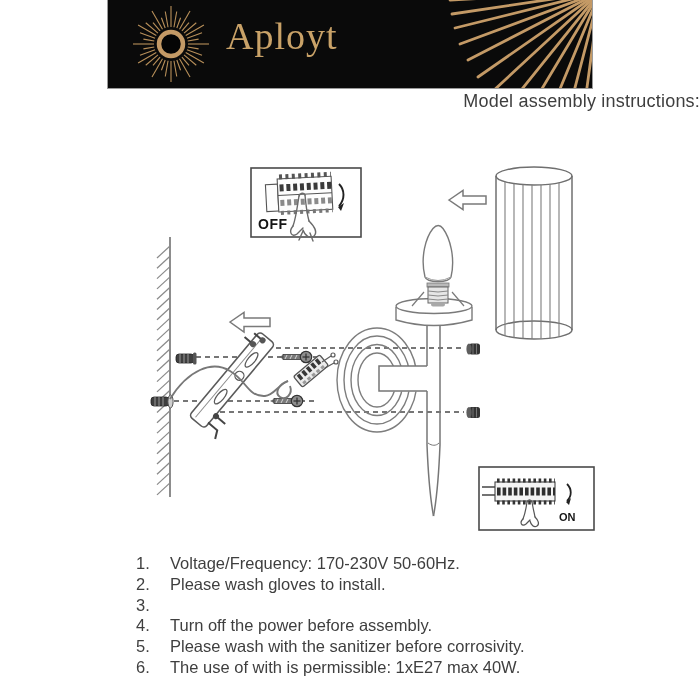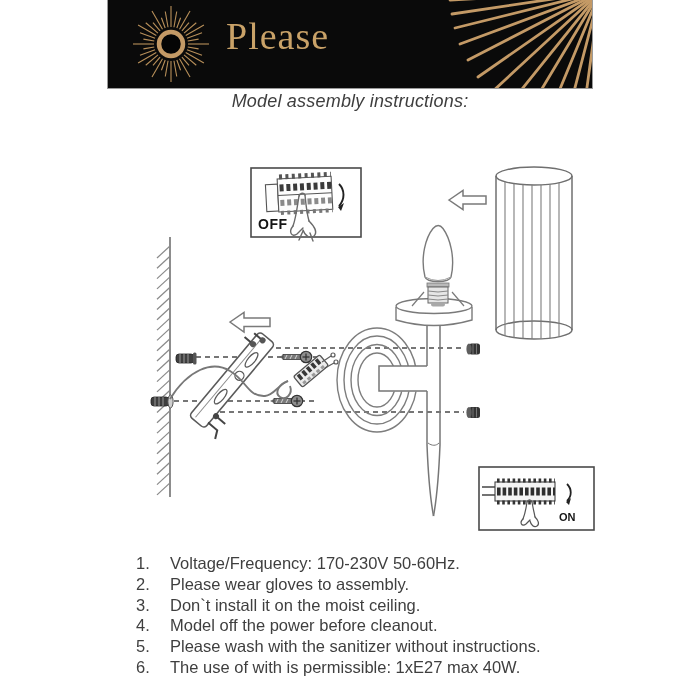--- a/index.html
+++ b/index.html
@@ -14,24 +14,23 @@
   }
   .banner .logo-burst{position:absolute;left:18px;top:0;width:90px;height:88px;}
   .banner .brand{
     position:absolute;left:118px;top:14px;
     font-family:"Liberation Serif",serif;font-size:38px;font-weight:400;
     color:#c9a268;letter-spacing:1px;
   }
   .banner .corner-rays{position:absolute;right:0;top:0;width:220px;height:88px;}
   
   .title-block{
-    position:absolute;left:0;top:90px;width:700px;text-align:center;
+    position:absolute;left:0;top:90px;width:700px;text-align:right;
     color:#3e3e3e;font-size:18px;font-weight:500;line-height:22px;
     letter-spacing:.2px;
-    font-style:italic;
   }
   
   .diagram{position:absolute;left:0;top:150px;width:700px;height:400px;}
   
   .instructions{
     position:absolute;left:136px;top:553px;width:540px;
     color:#3f3f3f;font-size:16.5px;line-height:20.8px;font-weight:500;
   }
   .instr-row{display:flex;}
   .instr-num{width:34px;flex:0 0 34px;}
@@ -75,21 +74,21 @@
         <line x1="50.81434243653636" y1="28.025225446639553" x2="54.57656401311871" y2="17.688606617994562"></line>
         <line x1="53.5" y1="29.277568135664545" x2="64" y2="11.091034656191333"></line>
         <line x1="55.92738936467117" y1="30.97724446697737" x2="62.9980530712231" y2="22.55075559266861"></line>
         <line x1="58.02275553302262" y1="33.07261063532883" x2="70.27946662292626" y2="22.788008880344194"></line>
         <line x1="59.72243186433545" y1="35.49999999999999" x2="77.90896534380866" y2="24.999999999999982"></line>
         <line x1="60.97477455336045" y1="38.185657563463636" x2="76.00985648593498" y2="32.713335270252934"></line>
         <line x1="61.741731801207536" y1="41.04798097966217" x2="72.57461708434182" y2="39.13785102532592"></line>
       </g>
     <circle cx="45" cy="44" r="12" fill="#050505" stroke="#c49a66" stroke-width="4.5"></circle>
   </svg>
-  <span class="brand">Please</span>
+  <span class="brand">Aployt</span>
   <svg class="corner-rays" viewBox="0 0 220 88">
     <g id="corner-rays" stroke="#c49a66" stroke-width="2.8" stroke-linecap="round">
         <line x1="228" y1="-8" x2="78" y2="0"></line>
         <line x1="228" y1="-8" x2="80" y2="14"></line>
         <line x1="228" y1="-8" x2="83" y2="28"></line>
         <line x1="228" y1="-8" x2="88" y2="44"></line>
         <line x1="228" y1="-8" x2="96" y2="60"></line>
         <line x1="228" y1="-8" x2="106" y2="77"></line>
         <line x1="228" y1="-8" x2="120" y2="92"></line>
         <line x1="228" y1="-8" x2="138" y2="104"></line>
@@ -356,31 +355,30 @@
   </g>
 </svg>
 
 <div class="instructions">
   <div class="instr-row">
     <span class="instr-num">1.</span>
     <span>Voltage/Frequency: 170-230V 50-60Hz.</span>
   </div>
   <div class="instr-row">
     <span class="instr-num">2.</span>
-    <span>Please wear gloves to assembly.</span>
+    <span>Please wash gloves to install.</span>
   </div>
   <div class="instr-row">
     <span class="instr-num">3.</span>
-    <span>Don`t install it on the moist ceiling.</span>
   </div>
   <div class="instr-row">
     <span class="instr-num">4.</span>
-    <span>Model off the power before cleanout.</span>
+    <span>Turn off the power before assembly.</span>
   </div>
   <div class="instr-row">
     <span class="instr-num">5.</span>
-    <span>Please wash with the sanitizer without instructions.</span>
+    <span>Please wash with the sanitizer before corrosivity.</span>
   </div>
   <div class="instr-row">
     <span class="instr-num">6.</span>
     <span>The use of with is permissible: 1xE27 max 40W.</span>
   </div>
 </div>
 
 </body></html>

